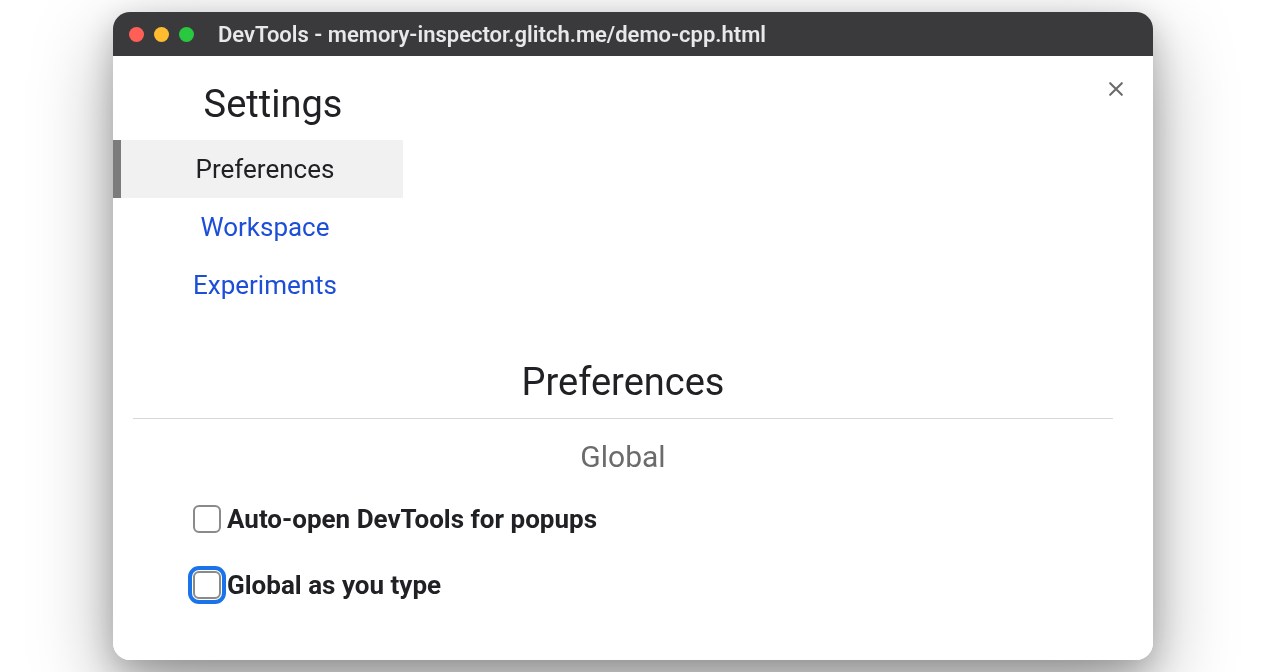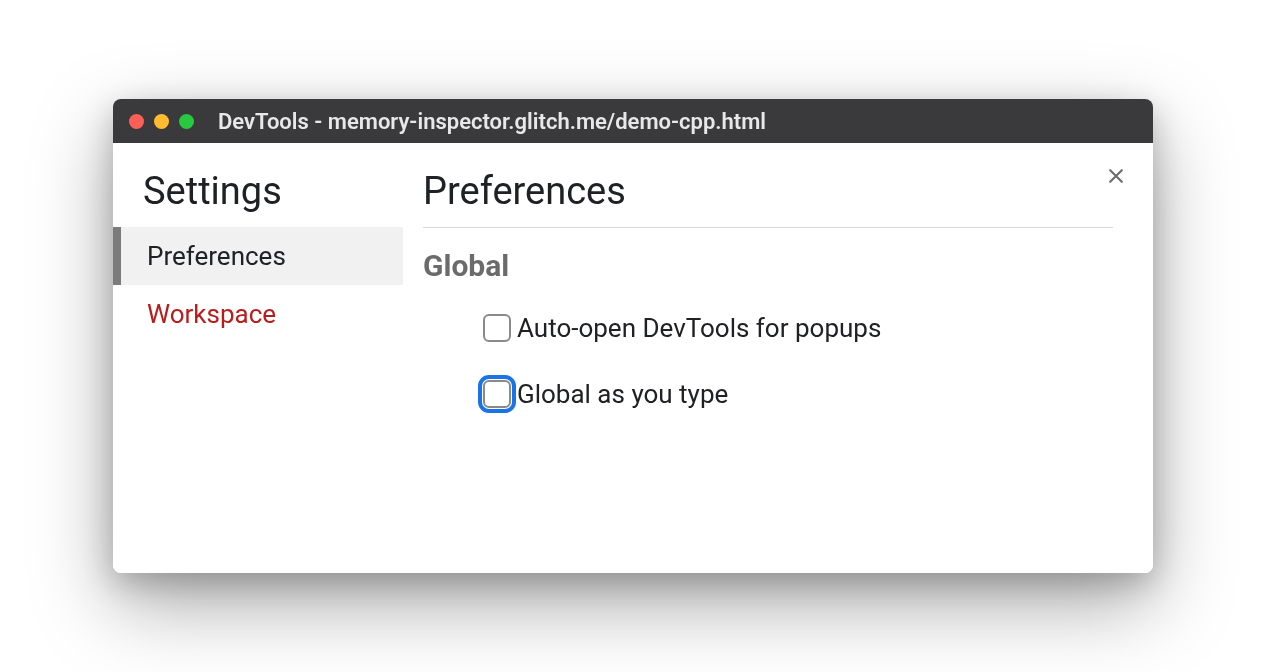--- a/index.html
+++ b/index.html
@@ -12,23 +12,24 @@
       background: #ffffff;
       width: 1266px;
       height: 672px;
       display: flex;
       align-items: center;
       justify-content: center;
     }
     .window {
       width: 1040px;
       background: #ffffff;
-      border-radius: 8px;
+      border-radius: 17px;
       overflow: hidden;
       box-shadow: 0 30px 80px rgba(0,0,0,0.35), 0 10px 30px rgba(0,0,0,0.2);
+      text-align: center;
     }
     .titlebar {
       background: #3a3a3c;
       height: 44px;
       display: flex;
       align-items: center;
       padding: 0 16px;
       gap: 10px;
     }
     .traffic-lights {
@@ -48,20 +49,21 @@
       color: #e8e8ea;
       font-size: 22px;
       font-weight: 600;
       margin-left: 14px;
     }
     .window-body {
       display: flex;
       position: relative;
       min-height: 430px;
       background: #ffffff;
+      flex-direction: column;
     }
     .close-btn {
       position: absolute;
       top: 18px;
       right: 22px;
       width: 30px;
       height: 30px;
       display: flex;
       align-items: center;
       justify-content: center;
@@ -80,21 +82,21 @@
       font-size: 38px;
       font-weight: 400;
       color: #202124;
       padding: 0 0 14px 30px;
     }
     .sidebar-items {
       list-style: none;
     }
     .sidebar-item {
       font-size: 26px;
-      color: #b91c1c;
+      color: #1d4ed8;
       padding: 14px 20px 14px 34px;
       cursor: pointer;
       position: relative;
     }
     .sidebar-item.selected {
       background: #f1f1f1;
       color: #202124;
     }
     .sidebar-item.selected::before {
       content: "";
@@ -117,21 +119,21 @@
     }
     .divider {
       border: none;
       border-top: 1.5px solid #d9d9d9;
       margin-bottom: 20px;
     }
     .section-title {
       font-size: 30px;
       color: #6b6b6b;
       margin-bottom: 24px;
-      font-weight: 700;
+      font-weight: 400;
     }
     .option-row {
       display: flex;
       align-items: center;
       padding: 6px 0 6px 60px;
       margin-bottom: 24px;
       gap: 6px;
     }
     .checkbox {
       width: 28px;
@@ -143,20 +145,21 @@
       cursor: pointer;
     }
     .checkbox.focused {
       outline: 4px solid #1a73e8;
       outline-offset: 1px;
     }
     .option-label {
       font-size: 26px;
       color: #202124;
       cursor: pointer;
+      font-weight: bold;
     }
   </style>
 </head>
 <body>
 
 <div class="window">
   <div class="titlebar">
     <div class="traffic-lights">
       <div class="dot red"></div>
       <div class="dot yellow"></div>
@@ -174,20 +177,23 @@
 
     <nav class="sidebar">
       <h1 class="sidebar-title">Settings</h1>
       <ul class="sidebar-items">
         <li class="sidebar-item selected">
           <span>Preferences</span>
         </li>
         <li class="sidebar-item">
           <span>Workspace</span>
         </li>
+        <li class="sidebar-item">
+          <span>Experiments</span>
+        </li>
       </ul>
     </nav>
 
     <main class="main">
       <h1 class="main-title">Preferences</h1>
       <hr class="divider">
       <h2 class="section-title">Global</h2>
 
       <div class="option-row">
         <div class="checkbox"></div>

